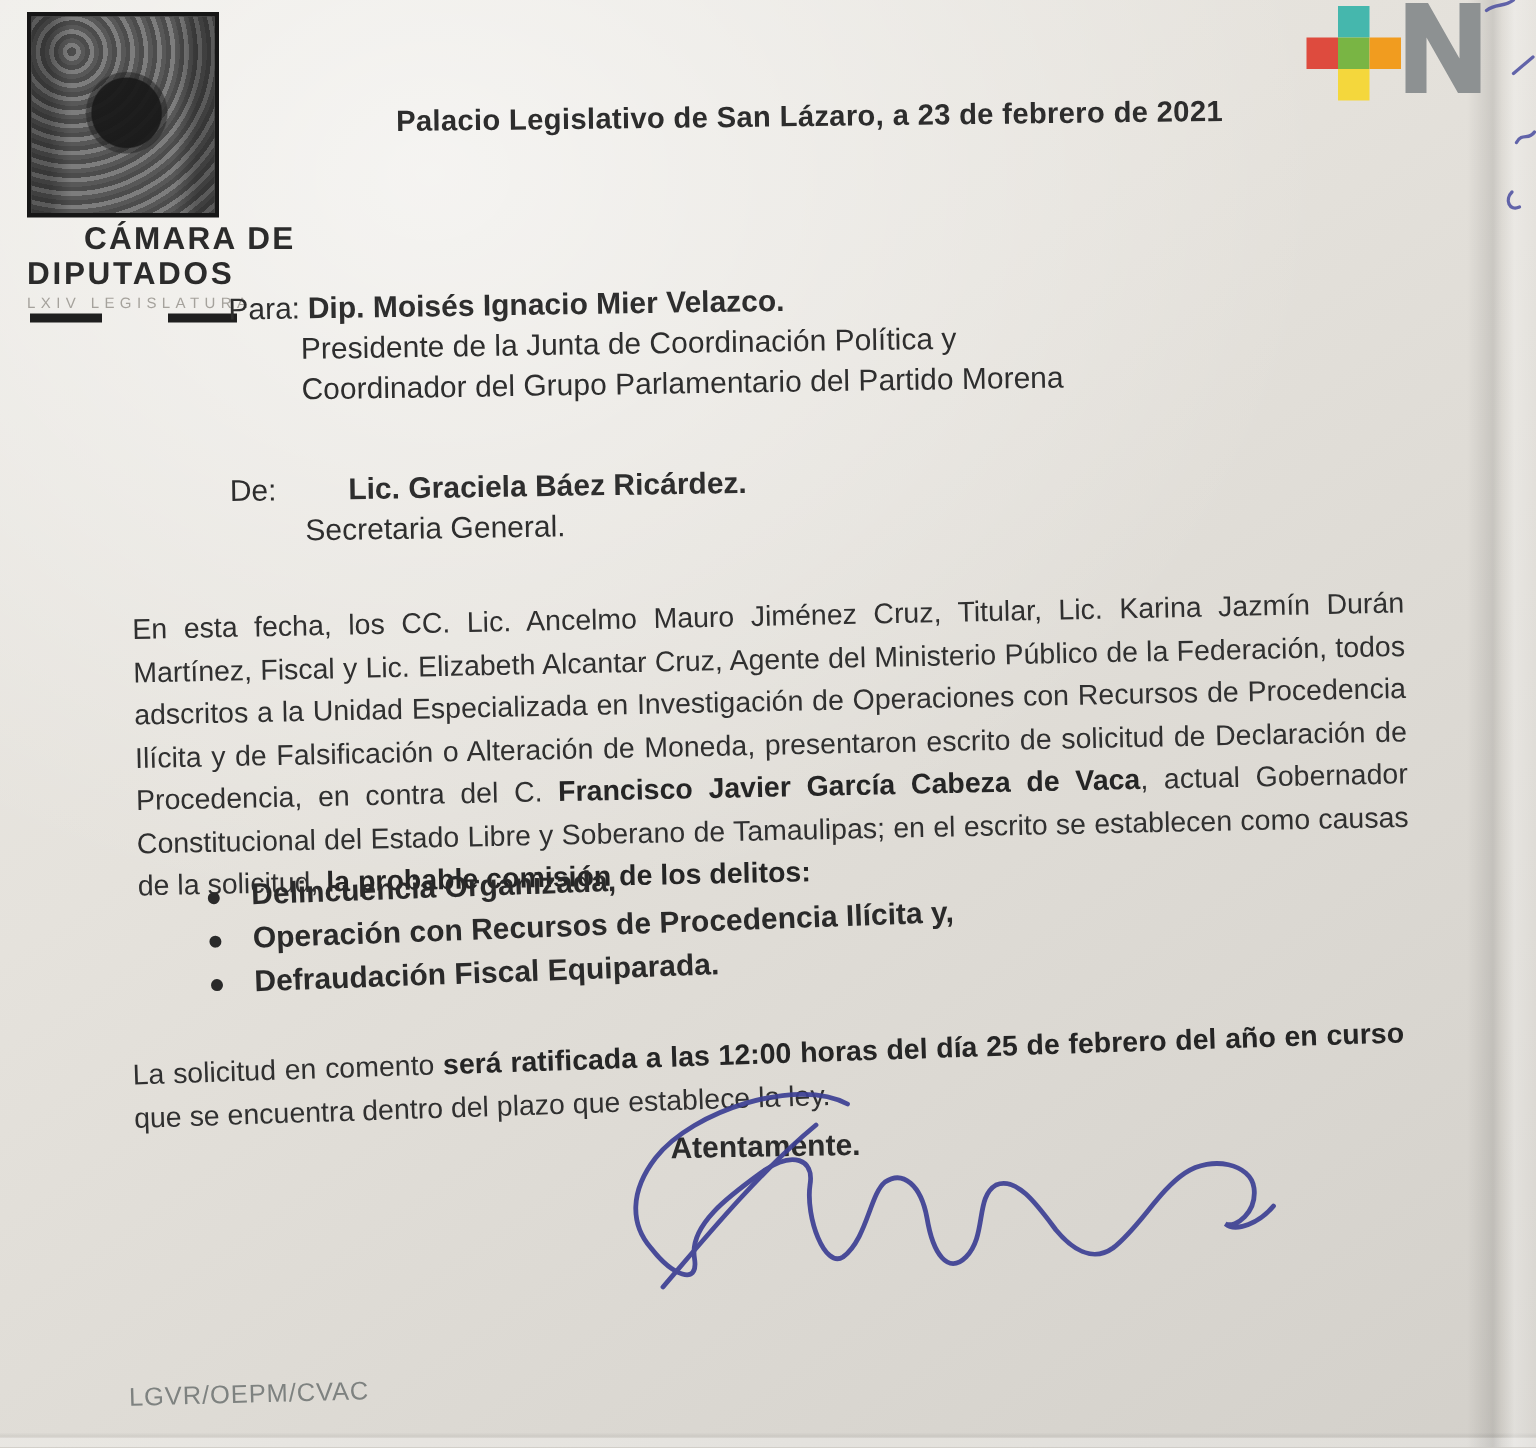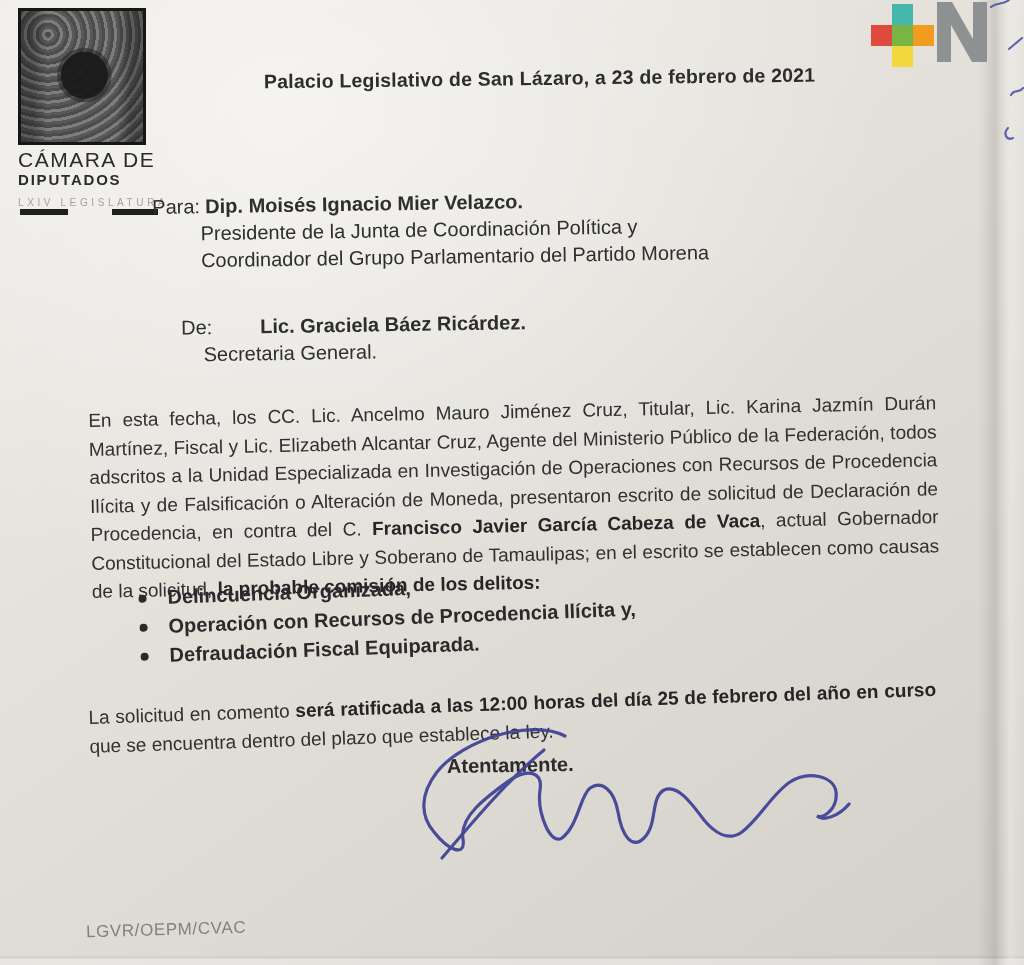--- a/index.html
+++ b/index.html
@@ -15,40 +15,40 @@
   
   .emblem{position:absolute;left:18px;top:8px;width:128px;height:137px;box-sizing:border-box;
     border:3px solid #161616;
     background:
       radial-gradient(circle at 52% 49%, rgba(25,25,25,.95) 0 25%, rgba(35,35,35,.55) 26% 29%, rgba(0,0,0,0) 30%),
       linear-gradient(90deg, rgba(0,0,0,.28) 0 10%, rgba(0,0,0,0) 22% 78%, rgba(0,0,0,.28) 90% 100%),
       repeating-radial-gradient(circle at 22% 18%, #4c4c4c 0 3px, #7d7d7d 3px 6px, #585858 6px 9px),
       repeating-linear-gradient(37deg, #6e6e6e 0 4px, #515151 4px 7px, #838383 7px 11px);
   }
   .lh-text{position:absolute;left:18px;color:#2b2b2b;line-height:1;}
-  .lh1{top:149px;font-size:21px;font-weight:400;letter-spacing:1.5px;}
-  .lh2{top:172px;font-size:15px;font-weight:700;letter-spacing:1.8px;}
+  .lh1{top:149px;font-size:21px;font-weight:700;letter-spacing:1.5px;margin-left:38px;}
+  .lh2{top:172px;font-size:21px;font-weight:700;letter-spacing:1.8px;}
   .lh3{top:198px;font-size:10px;font-weight:400;letter-spacing:3.6px;color:#a5a29c;}
   .bar{position:absolute;top:209px;height:6px;background:#1f1f1f;}
   .bar1{left:20px;width:48px;}
   .bar2{left:112px;width:46px;}
   
   .sq{position:absolute;width:21px;height:21px;}
   .nlogo{position:absolute;left:933px;top:2px;}
   
   .dateline{position:absolute;left:264px;top:67px;font-size:19.5px;font-weight:700;
     letter-spacing:.2px;color:#2d2d2d;transform:rotate(-.7deg);white-space:nowrap;}
   
   .addr{position:absolute;font-size:20px;line-height:27px;transform:rotate(-.9deg);transform-origin:left top;}
   .para-block{left:152px;top:194px;}
   .de-block{left:153px;top:315px;}
   .addr .row{display:flex;}
   .addr .lbl{font-weight:400;min-width:53px;}
   .para-block .name{font-weight:700;margin-left:0px;}
-  .de-block .lbl{min-width:57px;margin-left:28px;}
+  .de-block .lbl{min-width:57px;}
   .de-block .name{font-weight:700;margin-left:22px;}
   .addr .sub{margin-left:48px;}
   .de-block .sub{margin-left:50px;}
   .body-p{position:absolute;left:88px;width:848px;font-size:19px;line-height:28.5px;
     text-align:justify;color:#303030;transform-origin:left top;}
   .p1{top:388px;transform:rotate(-1.2deg);}
   .p2{top:684px;line-height:29px;transform:rotate(-1.9deg);}
   .body-p b{color:#252525;}
   .bullets{position:absolute;left:136px;top:584px;margin:0;padding:0;list-style:none;
     font-size:20px;font-weight:700;line-height:29px;color:#2a2a2a;transform:rotate(-2.1deg);transform-origin:left top;}

